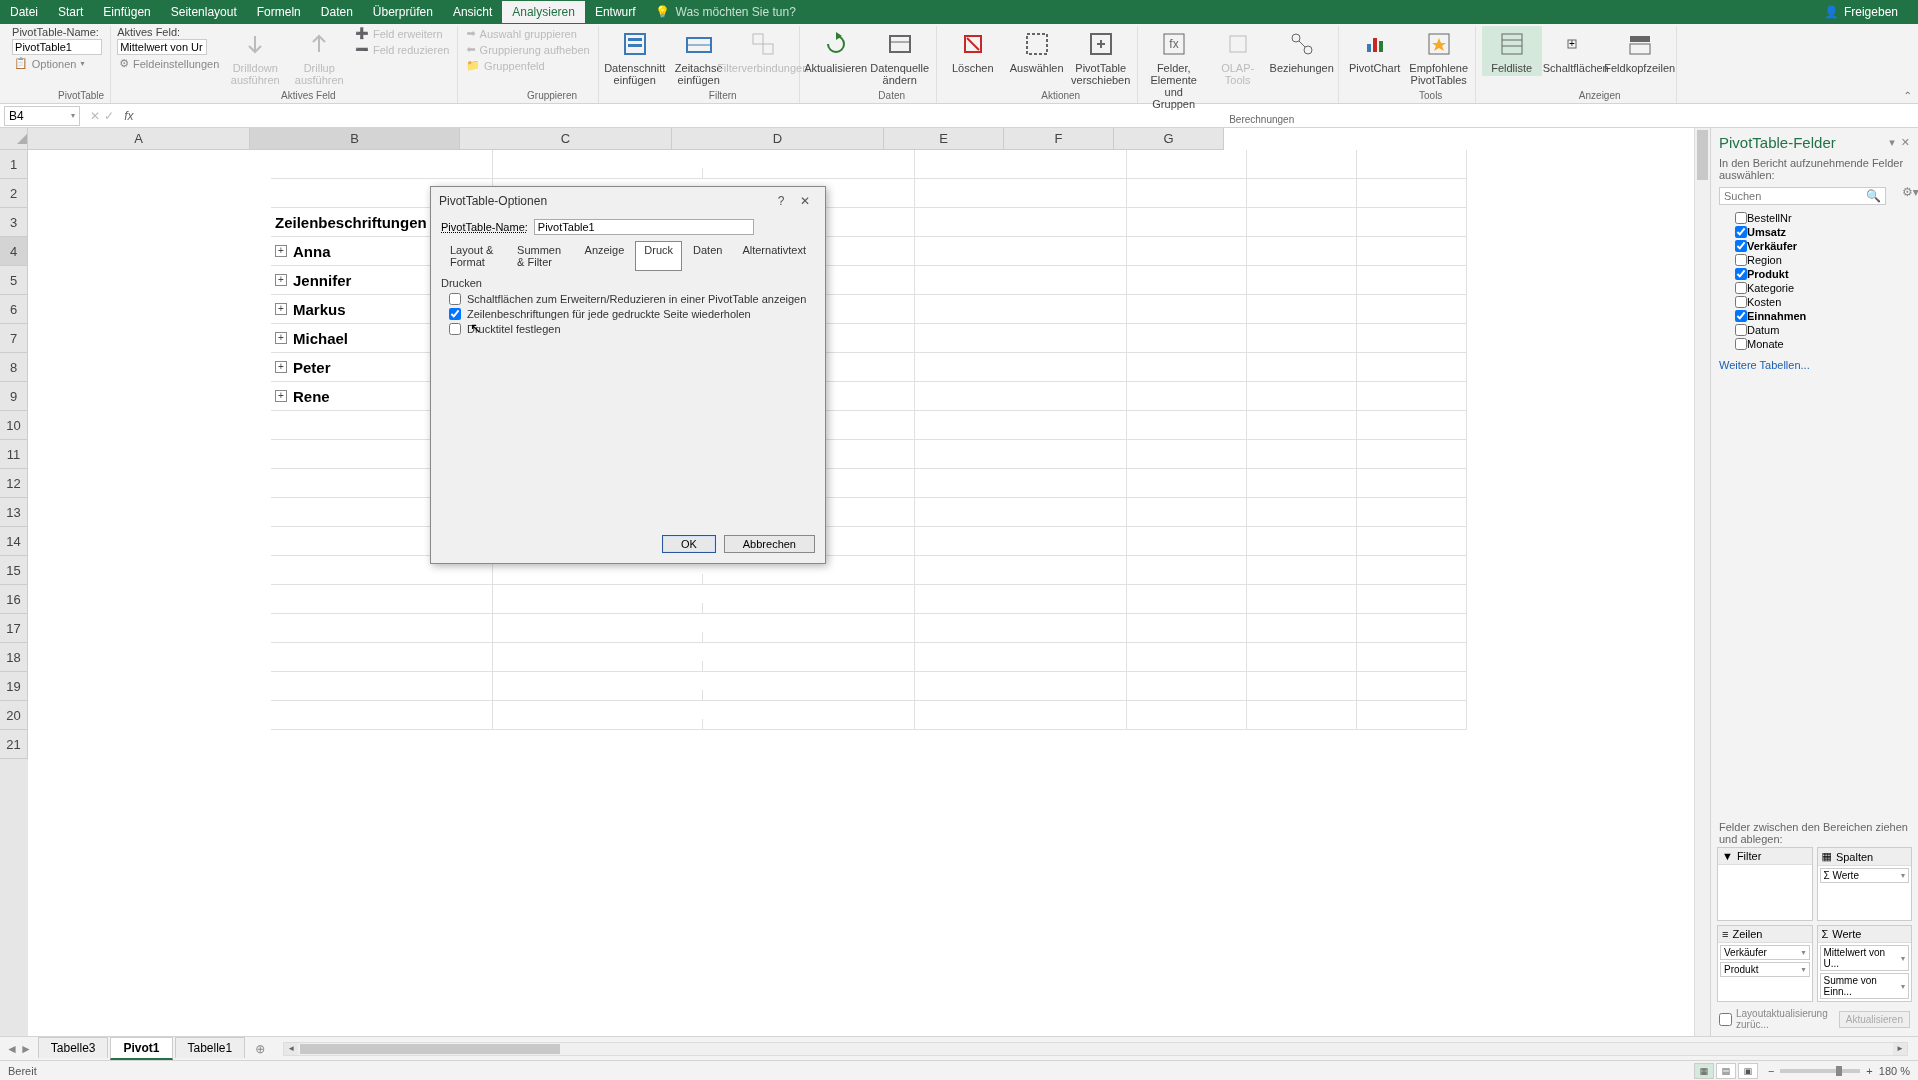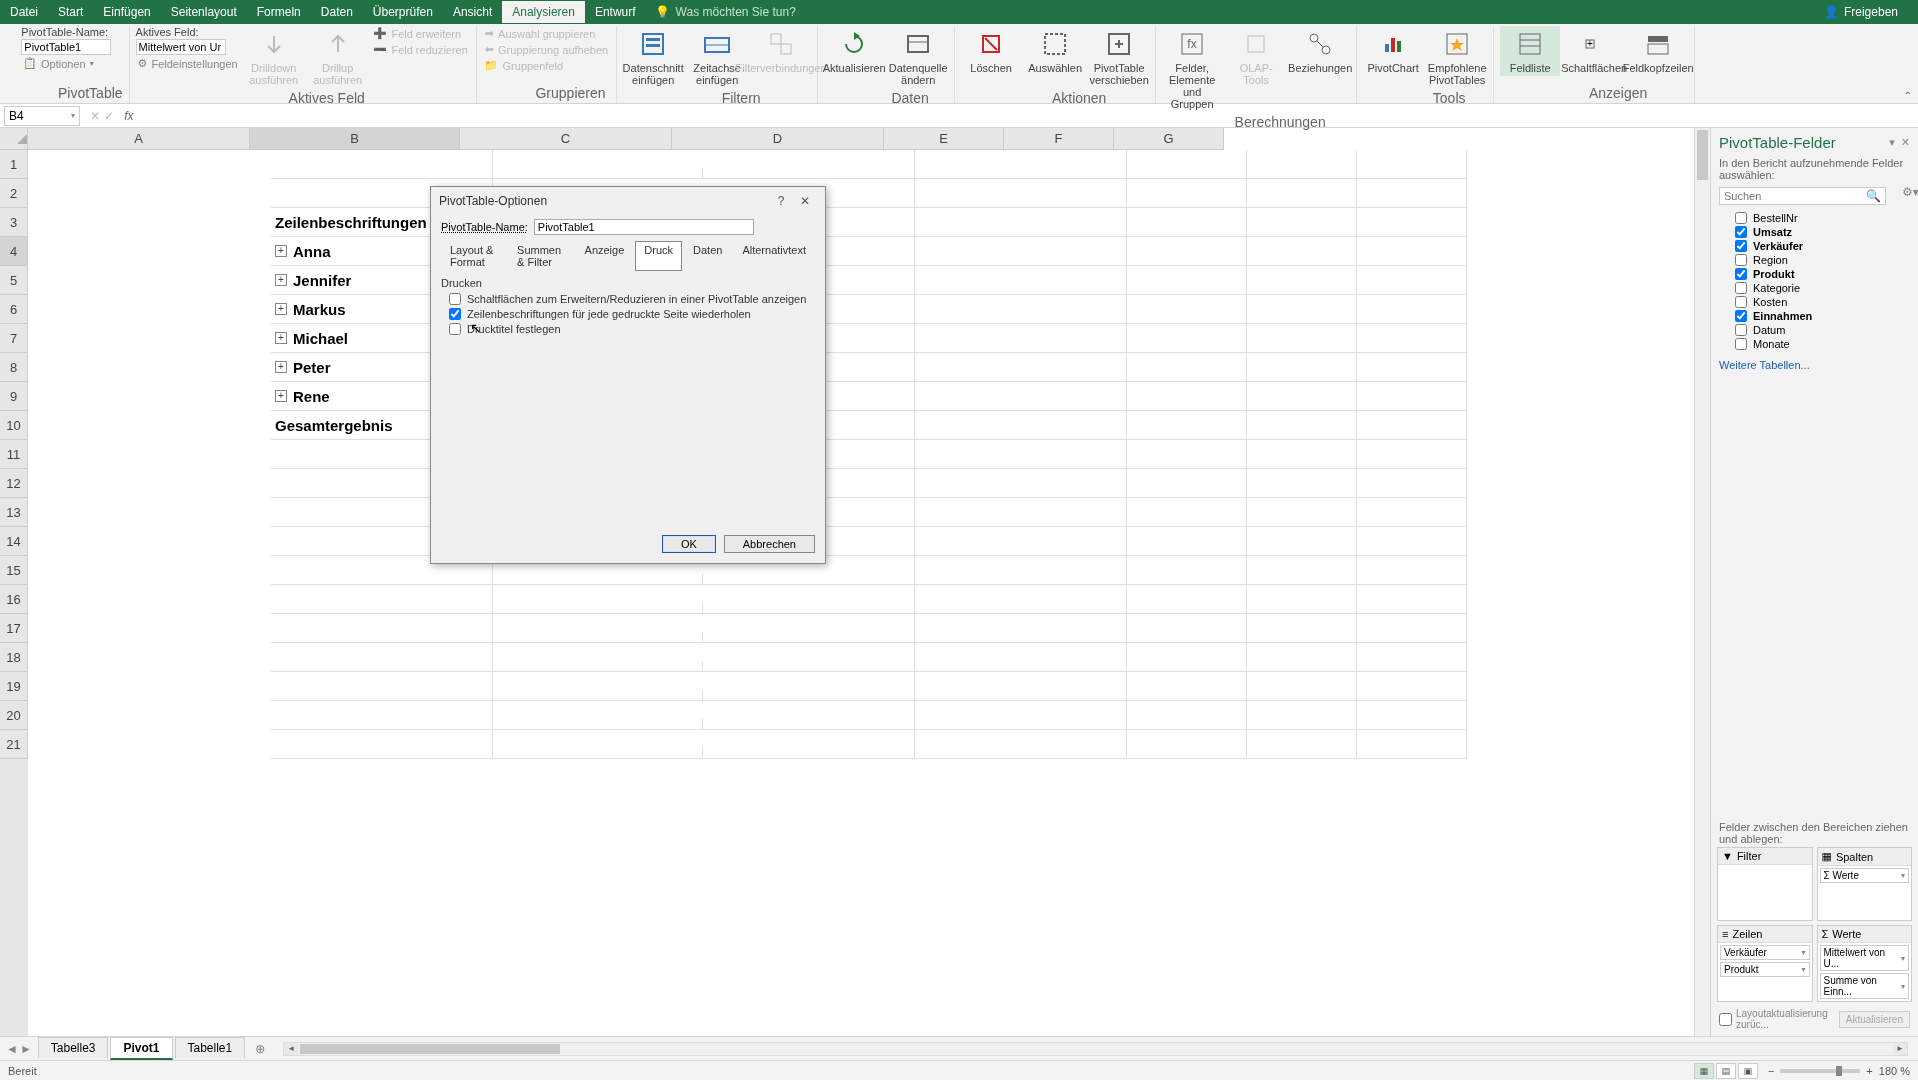--- a/index.html
+++ b/index.html
@@ -8,21 +8,21 @@
 .menu-tab { padding: 4px 10px; font-size: 12px; cursor: pointer; }
 .menu-tab.active { background: #f3f3f3; color: #217346; }
 .tell-me { display: flex; align-items: center; color: #c4e0d1; margin-left: 10px; }
 .tell-me span.icon { margin-right: 5px; }
 .freigeben { margin-left: auto; margin-right: 20px; color: #fff; display: flex; align-items: center; gap: 5px; }
 
 
 .ribbon { height: 80px; background: #f3f3f3; border-bottom: 1px solid #d4d4d4; display: flex; align-items: stretch; padding: 2px 4px 0; position: relative; }
 .ribbon-group { display: flex; flex-direction: column; align-items: center; border-right: 1px solid #e0e0e0; padding: 0 6px; }
 .ribbon-group-content { display: flex; align-items: flex-start; gap: 4px; flex: 1; }
-.ribbon-group-label { font-size: 14px; color: #666; padding: 2px 0; margin-left: 48px; }
+.ribbon-group-label { font-size: 10px; color: #666; padding: 2px 0; margin-left: 48px; }
 .ribbon-btn-large { display: flex; flex-direction: column; align-items: center; justify-content: center; width: 60px; font-size: 11px; color: #444; text-align: center; line-height: 1.1; padding: 2px; }
 .ribbon-btn-large .icon-box { width: 32px; height: 32px; margin-bottom: 2px; display: flex; align-items: center; justify-content: center; }
 .ribbon-btn-small { display: flex; align-items: center; font-size: 11px; color: #888; gap: 4px; padding: 1px 2px; }
 .ribbon-stack { display: flex; flex-direction: column; gap: 1px; }
 .ribbon-field { display: flex; flex-direction: column; font-size: 11px; gap: 1px; }
 .ribbon-field input { width: 90px; font-size: 11px; border: 1px solid #ccc; padding: 1px 2px; }
 .ribbon-field label { color: #444; font-size: 11px; }
 .disabled { color: #bbb !important; }
 .ribbon-collapse { position: absolute; right: 6px; bottom: 2px; font-size: 10px; color: #666; }
 
@@ -84,21 +84,21 @@
 .cursor-arrow{ position:absolute; left:470px; top:320px; z-index:101; font-size:14px; color:#000;}
 
 
 .fp-header{ display:flex; align-items:center; padding:6px 8px; font-size:15px; color:#217346;}
 .fp-header .sp{flex:1;}
 .fp-header .ic{ color:#888; font-size:11px; margin-left:6px; cursor:pointer;}
 .fp-sub{ font-size:11px; color:#666; padding:0 8px 4px;}
 .fp-search{ margin:2px 8px; display:flex; align-items:center; border:1px solid #ccc; background:#fff; padding:1px 4px;}
 .fp-search input{ border:none; outline:none; flex:1; font-size:11px; color:#888;}
 .fp-list{ padding:4px 8px; overflow:auto;}
-.fp-item{ display:flex; align-items:center; gap:6px; font-size:11px; padding:1px 16px;}
+.fp-item{ display:flex; align-items:center; gap:0; font-size:11px; padding:1px 16px;}
 .fp-item input{width:12px;height:12px;}
 .fp-item.bold label{font-weight:bold;}
 .fp-more{ font-size:11px; color:#1a5fb4; padding:4px 8px; cursor:pointer;}
 .fp-areas-label{ font-size:11px; color:#666; padding:6px 8px 2px;margin-top:10px;}
 .fp-areas{ display:grid; grid-template-columns:1fr 1fr; gap:4px; padding:0 6px;}
 .fp-area{ border:1px solid #ccc; background:#fff; min-height:74px; display:flex; flex-direction:column;}
 .fp-area-header{ background:#eee; font-size:11px; padding:2px 4px; display:flex; align-items:center; gap:4px; border-bottom:1px solid #ddd;}
 .fp-area-body{ padding:2px; display:flex; flex-direction:column; gap:2px;}
 .fp-pill{ background:#fff; border:1px solid #ccc; font-size:10px; padding:1px 3px; display:flex; justify-content:space-between; align-items:center;}
 .fp-pill .dd{color:#888; font-size:8px;}
@@ -568,29 +568,20 @@
               <b>Rene</b>
             </div>
             <div class="cell colB num">16,3</div>
             <div class="cell colC"></div>
             <div class="cell colD"></div>
             <div class="cell colE"></div>
             <div class="cell colF"></div>
             <div class="cell colG"></div>
           </div>
           <div class="row">
-            <div class="cell colA pivot-header">Gesamtergebnis</div>
-            <div class="cell colB"></div>
-            <div class="cell colC"></div>
-            <div class="cell colD"></div>
-            <div class="cell colE"></div>
-            <div class="cell colF"></div>
-            <div class="cell colG"></div>
-          </div>
-          <div class="row">
             <div class="cell colA"></div>
             <div class="cell colB"></div>
             <div class="cell colC"></div>
             <div class="cell colD"></div>
             <div class="cell colE"></div>
             <div class="cell colF"></div>
             <div class="cell colG"></div>
           </div>
           <div class="row">
             <div class="cell colA"></div>

